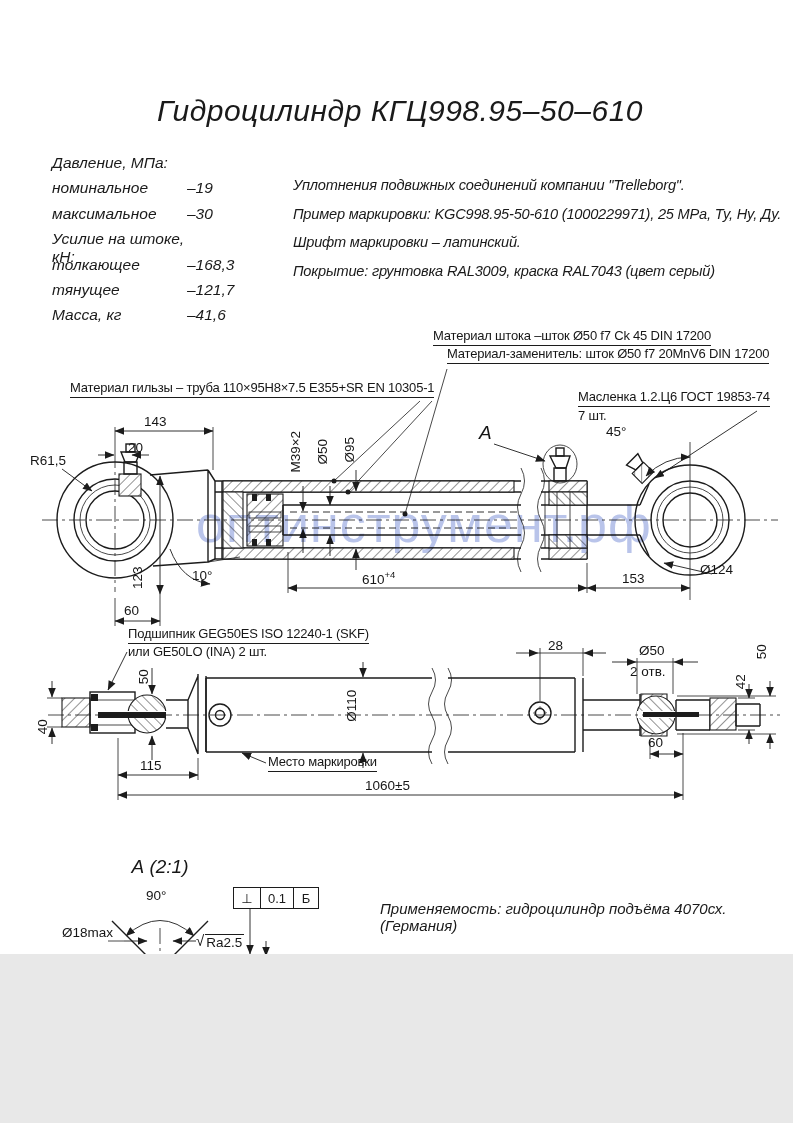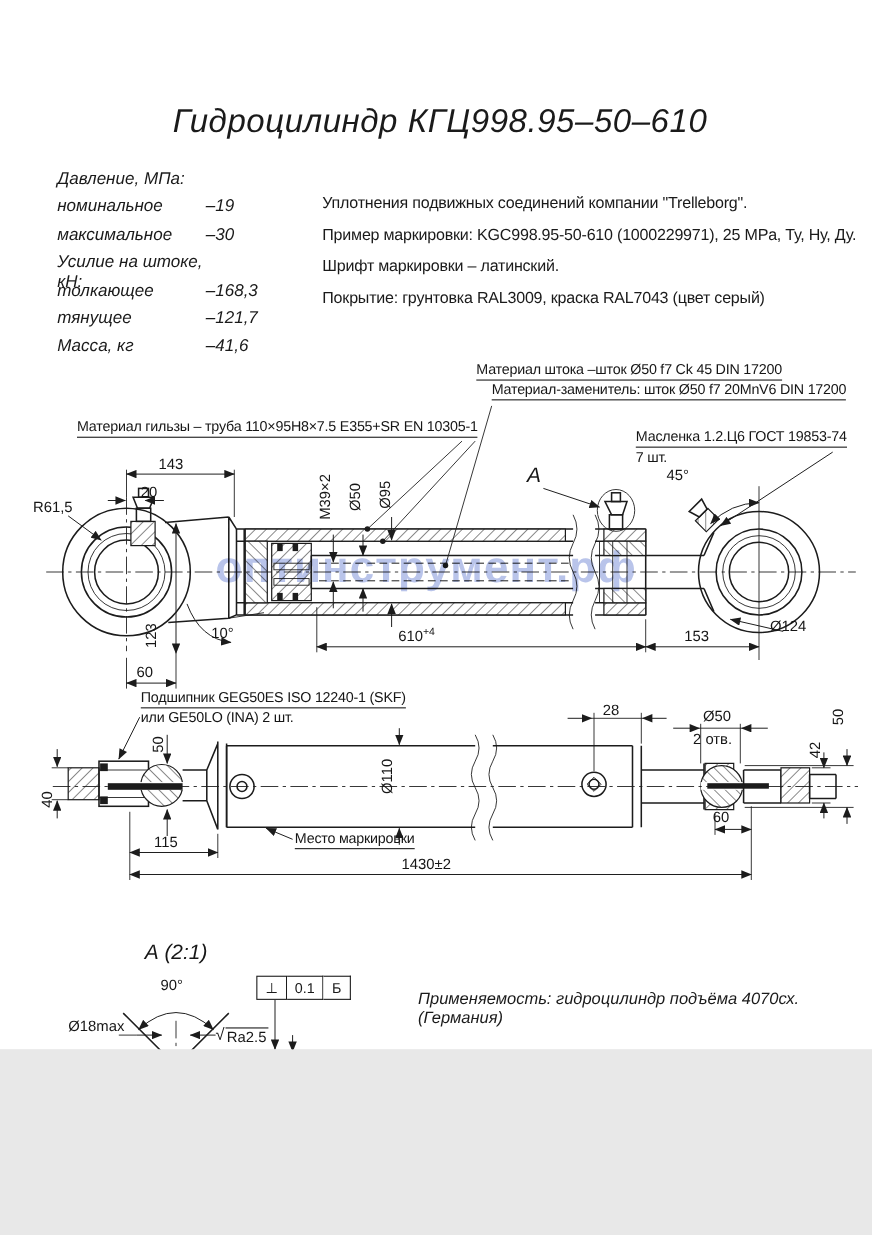--- a/index.html
+++ b/index.html
@@ -8,24 +8,24 @@
   svg.draw{position:absolute;left:0;top:0;z-index:1}
   .labels{position:absolute;left:0;top:0;width:793px;height:1123px;z-index:3;pointer-events:none}
   .lbl{position:absolute;font-size:13.5px;white-space:nowrap;line-height:1.15;color:#161616}
   .sm{font-size:13px;letter-spacing:-0.2px}
   .u{border-bottom:1.2px solid #1c1c1c;padding-bottom:1px}
   .rot{transform:rotate(-90deg);text-align:center}
   .title{position:absolute;left:150px;top:94px;width:500px;text-align:center;
          font-size:30px;font-style:italic;letter-spacing:0.5px;z-index:3}
   .specs{position:absolute;left:52px;top:154px;font-style:italic;font-size:15.5px;z-index:3}
   .specrow{display:grid;grid-template-columns:135px auto;height:25.4px;align-items:start}
-  .notes{position:absolute;left:293px;top:171px;font-size:14.6px;
+  .notes{position:absolute;left:293px;top:171px;font-style:italic;font-size:14.6px;
          line-height:28.6px;white-space:nowrap;letter-spacing:-0.2px;z-index:3}
   .apply{position:absolute;left:380px;top:900px;font-style:italic;font-size:15px;z-index:3}
-  .wm{position:absolute;left:196px;top:494px;font-size:40px;font-weight:700;color:#b9c4ea;
+  .wm{position:absolute;left:196px;top:494px;font-size:52px;font-weight:400;color:#b9c4ea;
       letter-spacing:1px;mix-blend-mode:multiply;z-index:5;pointer-events:none}
   .tolframe{position:absolute;left:233px;top:887px;display:flex;font-size:13px}
   .tolframe .cell{border:1.3px solid #1c1c1c;height:20px;display:flex;align-items:center;
       justify-content:center;background:#fff}
   .tolframe .cell+.cell{border-left:none}
   .c1{width:26px}.c2{width:32px}.c3{width:24px}
   .datum{position:absolute;left:104px;top:1030px;width:22px;height:20px;border:1.3px solid #1c1c1c;
       display:flex;align-items:center;justify-content:center;font-size:13px;background:#fff}
   .rough{display:flex;align-items:flex-start}
   .rough .sym{font-size:15px;line-height:13px;margin-right:1px}
@@ -289,21 +289,21 @@
     <div class="lbl" style="left:124px;top:603px">60</div>
     <div class="lbl" style="left:362px;top:570px"><span>610</span><sup>+4</sup></div>
     <div class="lbl" style="left:622px;top:571px">153</div>
     <div class="lbl" style="left:700px;top:562px">Ø124</div>
 
     <div class="lbl sm u" style="left:128px;top:627px">Подшипник GEG50ES ISO 12240-1 (SKF)</div>
     <div class="lbl sm" style="left:128px;top:645px">или GE50LO (INA) 2 шт.</div>
     <div class="lbl rot" style="left:129px;top:669px;width:30px">50</div>
     <div class="lbl rot" style="left:28px;top:719px;width:30px">40</div>
     <div class="lbl" style="left:140px;top:758px">115</div>
-    <div class="lbl" style="left:365px;top:778px">1430±2</div>
+    <div class="lbl" style="left:365px;top:778px">1060±5</div>
     <div class="lbl rot" style="left:332px;top:698px;width:40px">Ø110</div>
     <div class="lbl sm u" style="left:268px;top:755px">Место маркировки</div>
     <div class="lbl" style="left:548px;top:638px">28</div>
     <div class="lbl" style="left:639px;top:643px">Ø50</div>
     <div class="lbl" style="left:630px;top:664px">2 отв.</div>
     <div class="lbl rot" style="left:728px;top:674px;width:26px">42</div>
     <div class="lbl rot" style="left:749px;top:644px;width:26px">50</div>
     <div class="lbl" style="left:648px;top:735px">60</div>
 
     <div class="lbl big" style="left:110px;top:856px;width:100px;text-align:center">А (2:1)</div>

